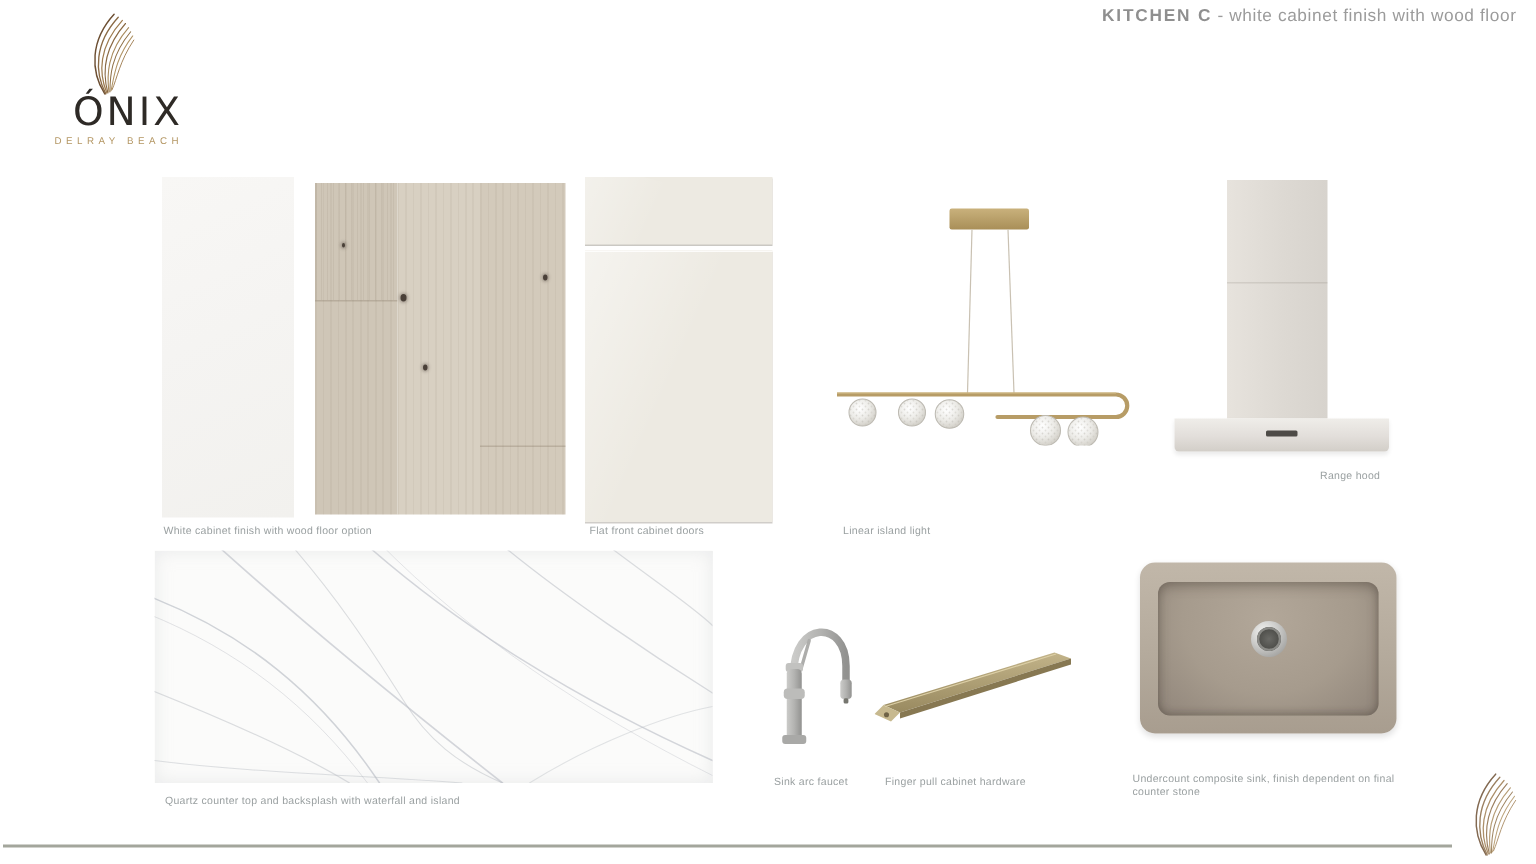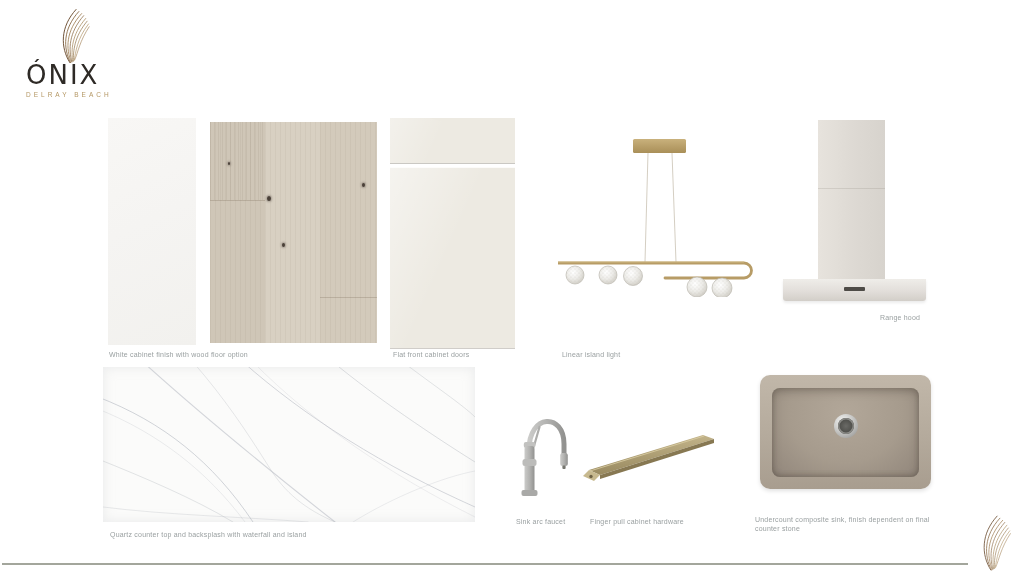--- a/index.html
+++ b/index.html
@@ -2,21 +2,21 @@
 <html><head>
 <meta charset="utf-8">
 <style>
   html,body{margin:0;padding:0;background:#ffffff;}
   #board{
     position:relative;width:1024px;height:576px;background:#ffffff;
     overflow:hidden;font-family:"Liberation Sans",sans-serif;
   }
   .abs{position:absolute;}
   
-  .logo{left:26px;top:6px;width:96px;text-align:left;}
+  .logo{left:26px;top:6px;width:96px;text-align:right;}
   .logo .swirl-svg{display:block;margin:0 auto;}
   .logo .brand-name{
     font-family:"DejaVu Sans",sans-serif;font-size:26px;font-weight:400;
     letter-spacing:2px;color:#2e2a26;line-height:1;margin-top:-2px;
   }
   .logo .brand-sub{
     font-size:6.5px;letter-spacing:3px;color:#b49764;margin-top:3px;
   }
   .page-title{
     right:13px;top:5px;font-size:11.5px;color:#9b9b9b;white-space:nowrap;
@@ -98,20 +98,23 @@
         <path d="M28,80 C26,64 26,42 47,18" stroke="#a98c5f" stroke-width="1.1"></path>
         <path d="M29,80 C29,65 30,45 49,22" stroke="#8f7148" stroke-width="1"></path>
         <path d="M30,79 C33,66 34,48 51,26" stroke="#b09364" stroke-width="1"></path>
         <path d="M31,78 C36,67 38,51 52,30" stroke="#9e7c50" stroke-width="0.9"></path>
       </g>
     </svg>
     <div class="brand-name">ÓNIX</div>
     <div class="brand-sub">DELRAY BEACH</div>
   </div>
 
+  <div class="abs page-title">
+    <span class="t-bold">KITCHEN C</span><span> - white cabinet finish with wood floor</span>
+  </div>
 
   <div class="abs white-swatch"></div>
   <div class="abs caption" style="left:109px;top:350px;">White cabinet finish with wood floor option</div>
 
   <div class="abs wood-floor">
     <div class="plank plank1">
       <div class="shade"></div>
       <div class="seam" style="top:78px;"></div>
       <div class="knot" style="left:18px;top:40px;width:2px;height:3px;"></div>
     </div>

